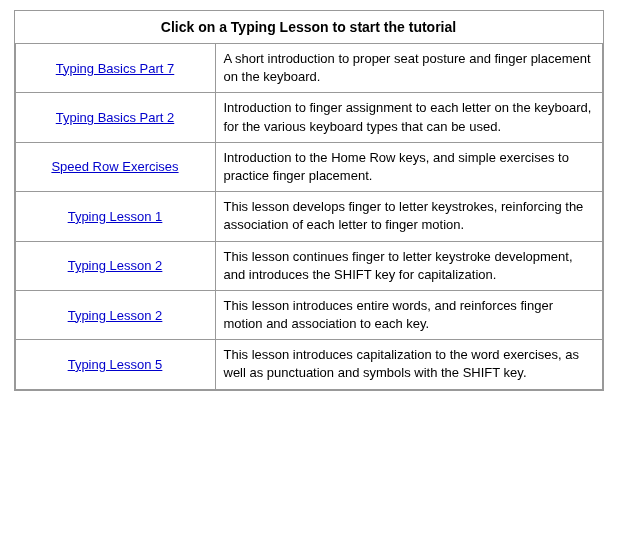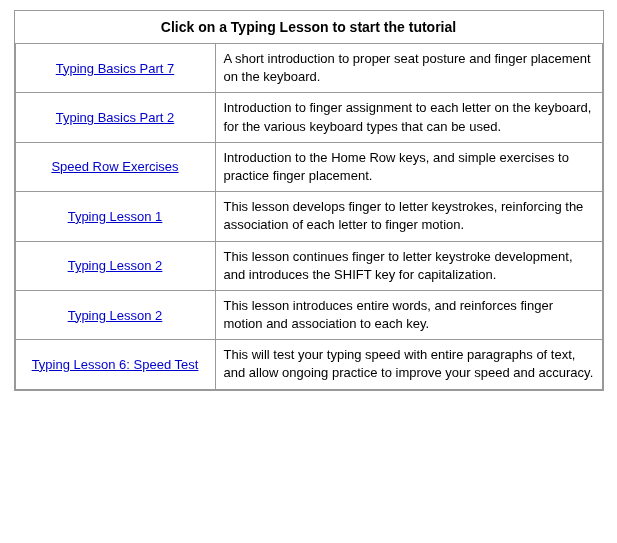--- a/index.html
+++ b/index.html
@@ -91,18 +91,18 @@
         </tr>
         <tr>
           <td class="link-cell"><a href="#">Typing Lesson 2</a></td>
           <td class="desc-cell">This lesson continues finger to letter keystroke development, and introduces the SHIFT key for capitalization.</td>
         </tr>
         <tr>
           <td class="link-cell"><a href="#">Typing Lesson 2</a></td>
           <td class="desc-cell">This lesson introduces entire words, and reinforces finger motion and association to each key.</td>
         </tr>
         <tr>
-          <td class="link-cell"><a href="#">Typing Lesson 6: Speed Test</a></td>
-          <td class="desc-cell">This will test your typing speed with entire paragraphs of text, and allow ongoing practice to improve your speed and accuracy.</td>
+          <td class="link-cell"><a href="#">Typing Lesson 5</a></td>
+          <td class="desc-cell">This lesson introduces capitalization to the word exercises, as well as punctuation and symbols with the SHIFT key.</td>
         </tr>
       </tbody>
   </table>
 </div>
 
 </body></html>

